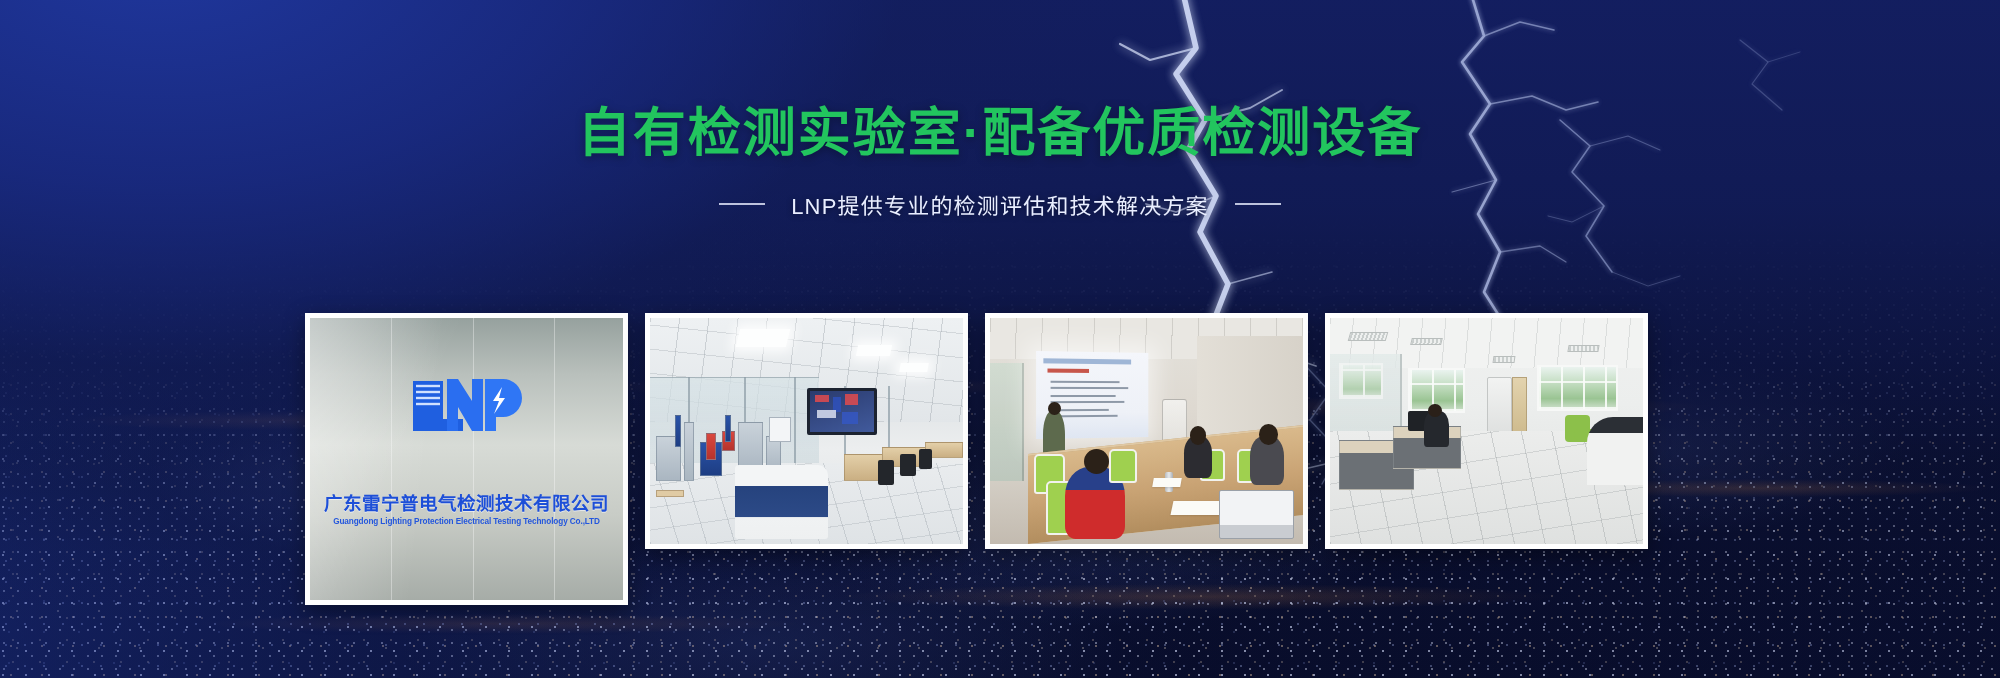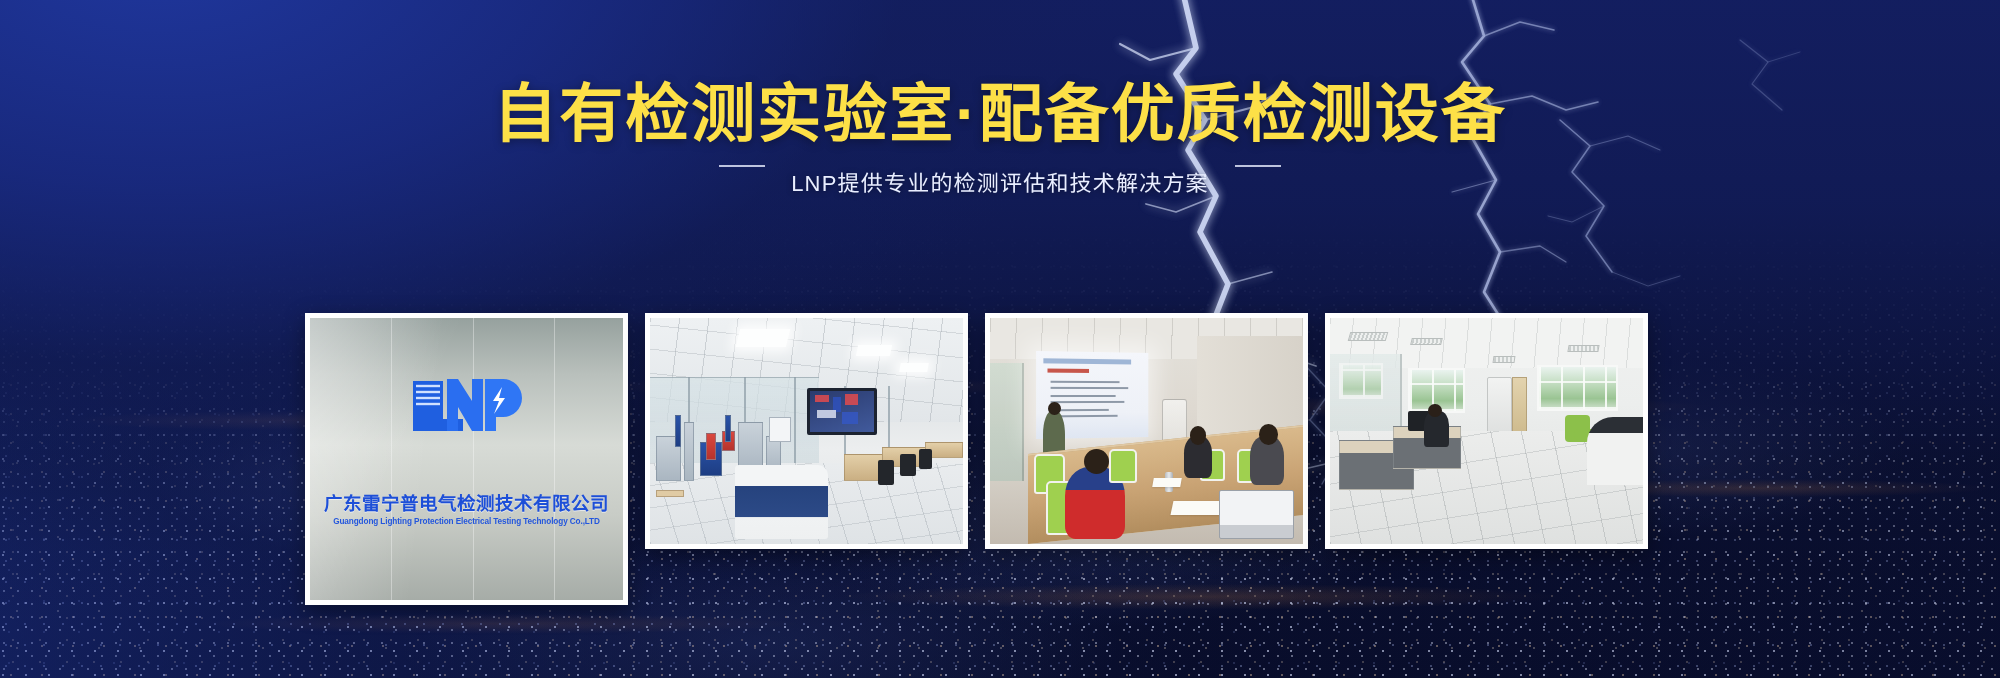--- a/index.html
+++ b/index.html
@@ -74,33 +74,33 @@
   .lightning { position: absolute; inset: 0; pointer-events: none; }
   .lightning svg { display: block; width: 100%; height: 100%; }
 
   
   .content {
     position: absolute; inset: 0;
     display: flex; flex-direction: column; align-items: center;
   }
 
   .headline {
-    margin-top: 80px;
-    font-size: 64px;
+    margin-top: 104px;
+    font-size: 53px;
     font-weight: bold;
-    color: #fde047;
+    color: #22c55e;
     letter-spacing: 2px;
     line-height: 1.08;
     text-shadow: 0 2px 10px rgba(0,0,0,.35);
     white-space: nowrap;
   }
 
   .subline-wrap {
-    margin-top: 16px;
-    display: flex; align-items: flex-start; gap: 26px;
+    margin-top: 27px;
+    display: flex; align-items: center; gap: 26px;
     white-space: nowrap;
   }
   .rule {
     display: block;
     width: 46px; height: 2px;
     background: rgba(232,238,255,.80);
   }
   .subline {
     font-size: 22px;
     color: #e9eeff;

